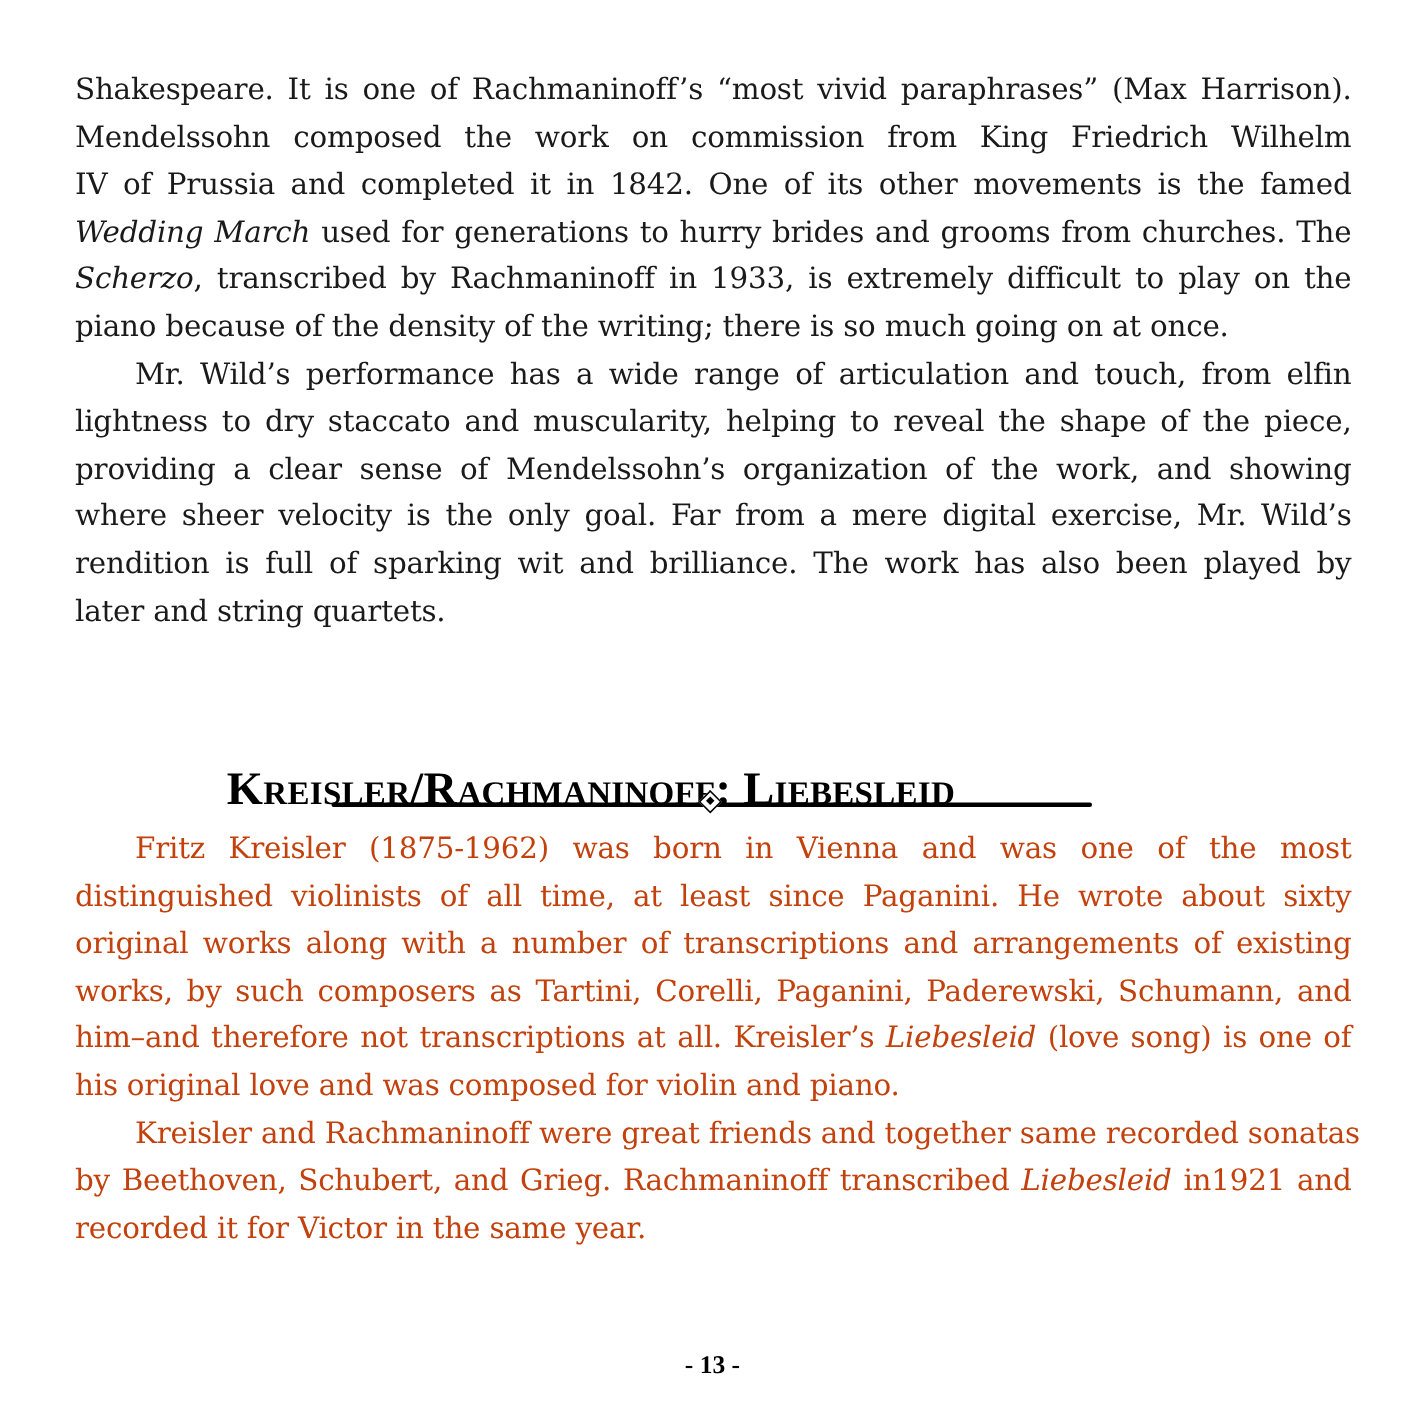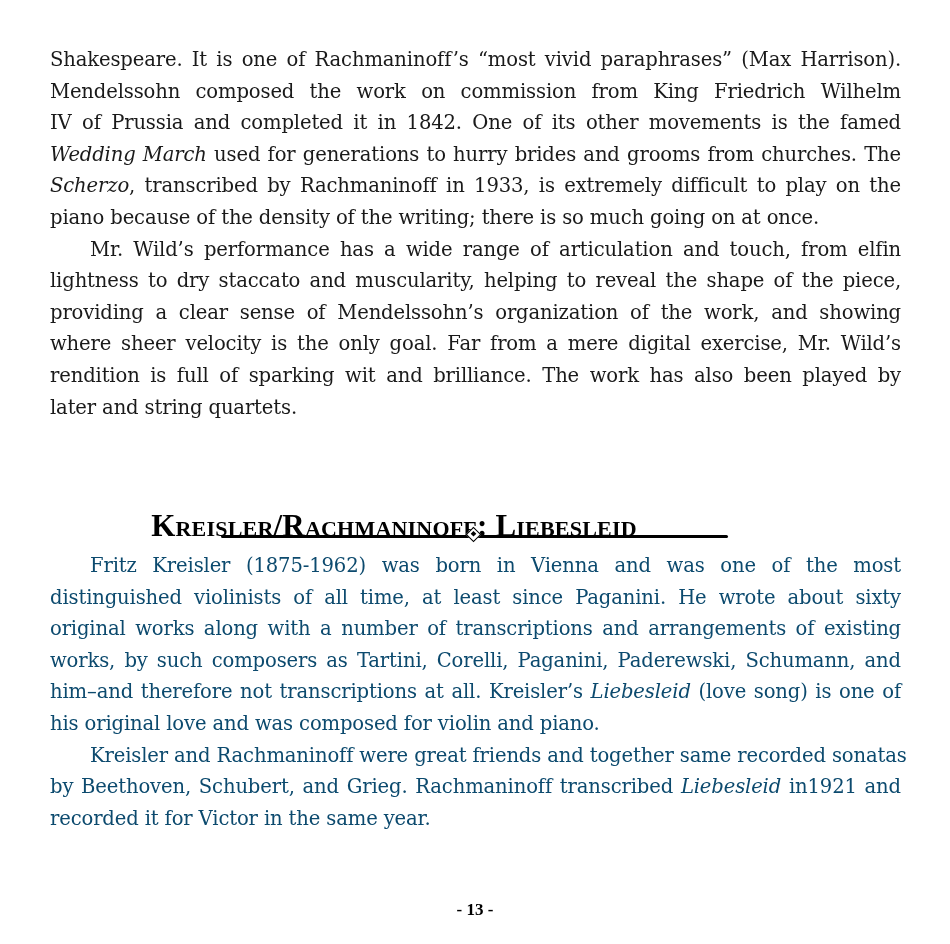--- a/index.html
+++ b/index.html
@@ -33,21 +33,21 @@
   .rule .diamond {
     position: absolute; left: 247px; top: -4px; width: 11px; height: 11px;
     background: #fff; transform: rotate(45deg);
     border: 1.5px solid #000; box-sizing: border-box;
   }
   .rule .diamond::after {
     content: ""; position: absolute; left: 2px; top: 2px; width: 4px; height: 4px; background: #000;
   }
   .section2 { position: absolute; left: 50px; top: 550px; width: 851px;
     font-family: "DejaVu Serif", "Liberation Serif", serif;
-    font-size: 19.6px; line-height: 31.6px; color: #0c4a6e; letter-spacing: -0.15px; }
+    font-size: 19.6px; line-height: 31.6px; color: #c2410c; letter-spacing: -0.15px; }
   .page-number {
     position: absolute; left: 0; width: 950px; top: 900px; text-align: center;
     font-family: "Liberation Serif", "DejaVu Serif", serif; font-weight: bold;
     font-size: 17px; color: #000;
   }
 </style>
 </head>
 <body>
 
 <div class="page">

